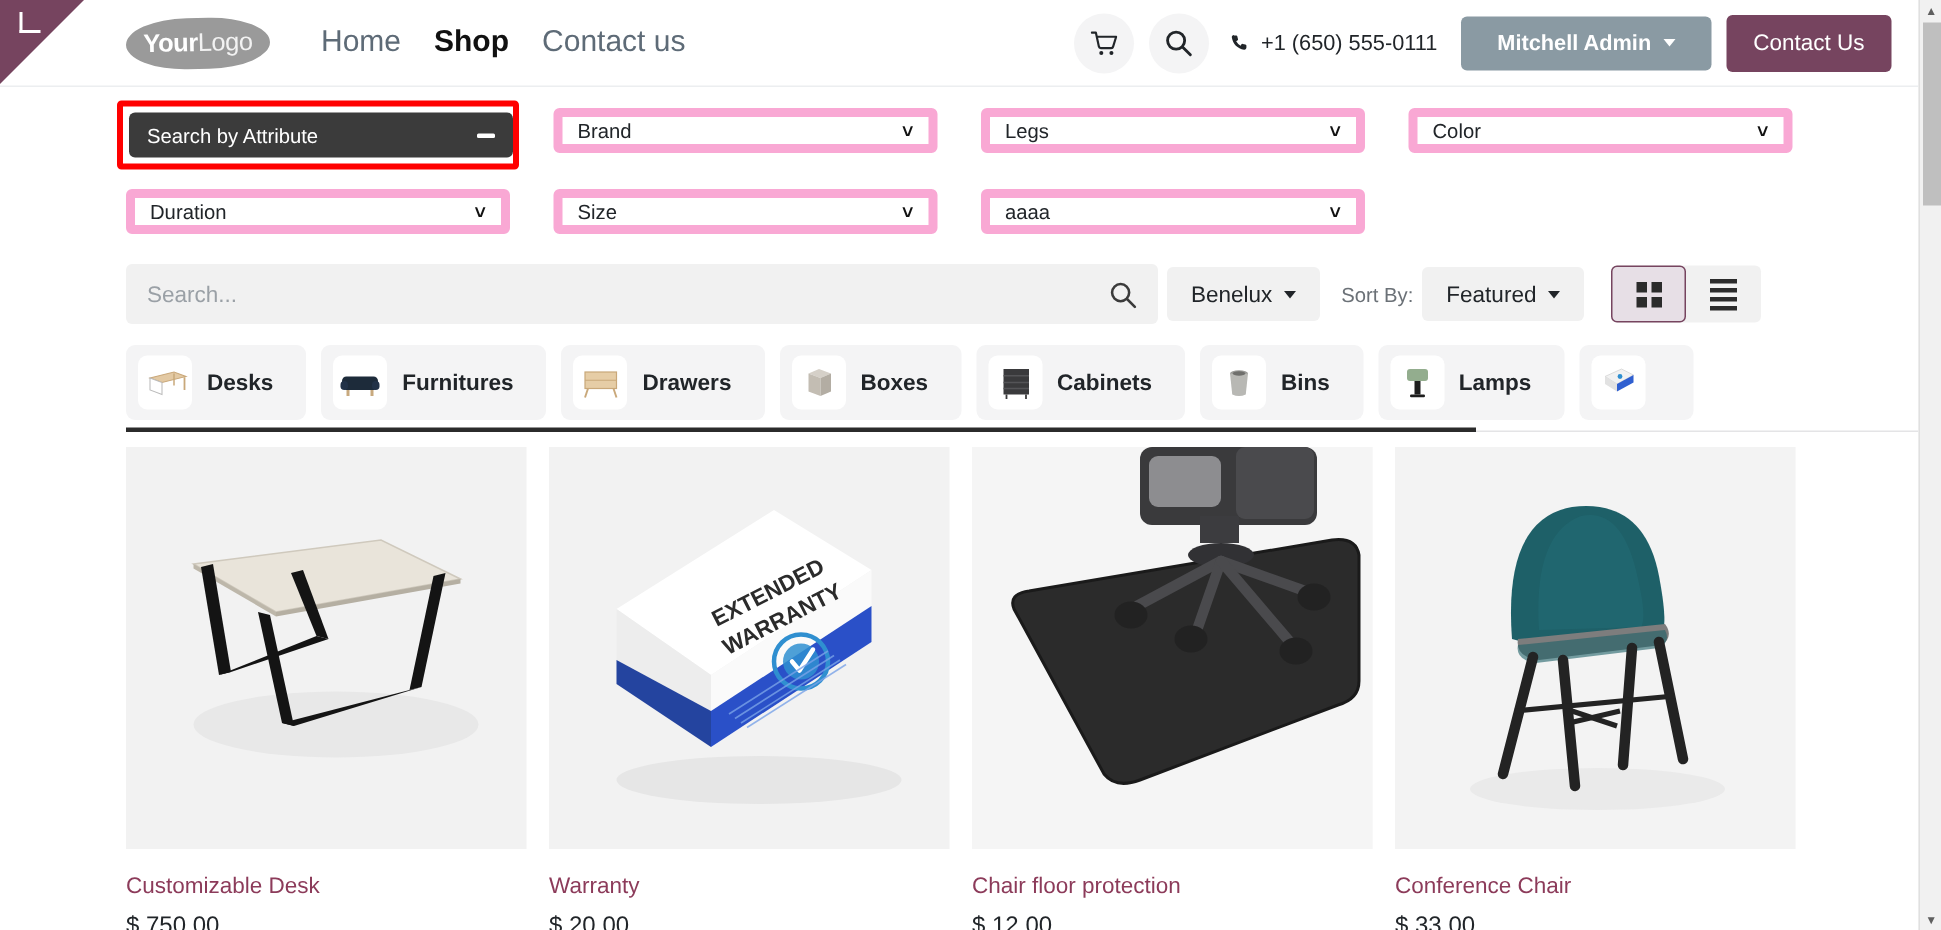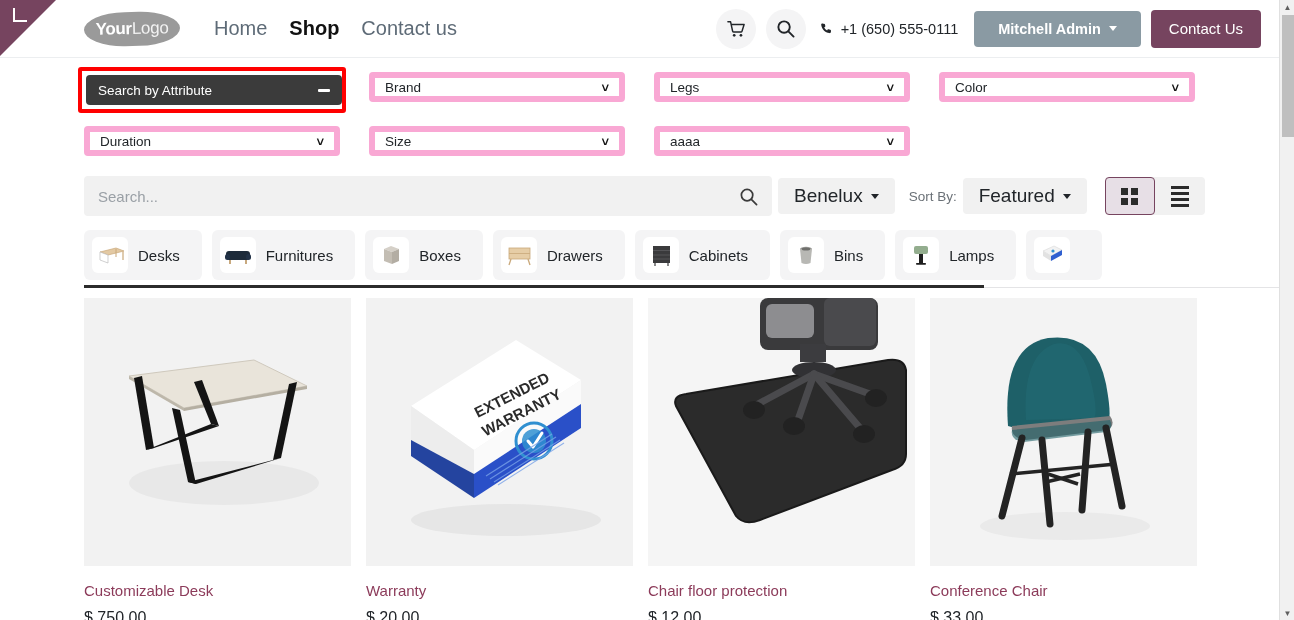--- a/index.html
+++ b/index.html
@@ -231,21 +231,21 @@
   .search-field input::placeholder { color: #9aa0a6; }
   .pill-btn {
     height: 36px;
     background: #f1f1f1;
     border: none;
     border-radius: 4px;
     display: flex;
     align-items: center;
     gap: 8px;
     padding: 0 16px;
-    font-size: 19px;
+    font-size: 15px;
     font-family: inherit;
     color: #212529;
     cursor: pointer;
     white-space: nowrap;
   }
   .sortby-label {
     font-size: 13.5px;
     color: #6b7177;
     margin-left: 8px;
     white-space: nowrap;
@@ -278,20 +278,21 @@
   }
   .grid-glyph i { background: #2b2b2b; display: block; }
   .list-glyph { width: 18px; display: flex; flex-direction: column; gap: 3px; }
   .list-glyph i { height: 3px; background: #2b2b2b; display: block; }
 
   
   .chips-wrap {
     position: relative;
     padding: 14px 0 0 84px;
     height: 72px;
+    font-weight: bold;
   }
   .chips {
     display: flex;
     gap: 10px;
     align-items: center;
   }
   .chip {
     height: 50px;
     background: #f4f4f5;
     border-radius: 6px;
@@ -561,38 +562,38 @@
               <rect x="7" y="19" width="2" height="4" fill="#c8a97e"></rect>
               <rect x="23" y="19" width="2" height="4" fill="#c8a97e"></rect>
             </svg>
           </span>
           <span class="chip-label">Furnitures</span>
         </div>
 
         <div class="chip">
           <span class="chip-thumb">
             <svg width="32" height="28" viewBox="0 0 32 28">
-              <polygon points="9,8 16,5 24,8 17,11" fill="#d5d0c8"></polygon>
-              <polygon points="9,8 17,11 17,23 9,20" fill="#c3bdb3"></polygon>
-              <polygon points="17,11 24,8 24,20 17,23" fill="#b3ada3"></polygon>
-            </svg>
-          </span>
-          <span class="chip-label">Boxes</span>
-        </div>
-
-        <div class="chip">
-          <span class="chip-thumb">
-            <svg width="32" height="28" viewBox="0 0 32 28">
               <rect x="6" y="7" width="21" height="11" fill="#e6cda6" stroke="#c9a87a" stroke-width=".8"></rect>
               <line x1="6" y1="12.5" x2="27" y2="12.5" stroke="#c9a87a" stroke-width=".8"></line>
               <line x1="8" y1="18" x2="6" y2="24" stroke="#c9a87a" stroke-width="1.3"></line>
               <line x1="25" y1="18" x2="27" y2="24" stroke="#c9a87a" stroke-width="1.3"></line>
             </svg>
           </span>
           <span class="chip-label">Drawers</span>
+        </div>
+
+        <div class="chip">
+          <span class="chip-thumb">
+            <svg width="32" height="28" viewBox="0 0 32 28">
+              <polygon points="9,8 16,5 24,8 17,11" fill="#d5d0c8"></polygon>
+              <polygon points="9,8 17,11 17,23 9,20" fill="#c3bdb3"></polygon>
+              <polygon points="17,11 24,8 24,20 17,23" fill="#b3ada3"></polygon>
+            </svg>
+          </span>
+          <span class="chip-label">Boxes</span>
         </div>
 
         <div class="chip">
           <span class="chip-thumb">
             <svg width="32" height="28" viewBox="0 0 32 28">
               <rect x="8" y="5" width="17" height="17" fill="#3a3a3c"></rect>
               <line x1="8" y1="9.5" x2="25" y2="9.5" stroke="#545457" stroke-width="1"></line>
               <line x1="8" y1="14" x2="25" y2="14" stroke="#545457" stroke-width="1"></line>
               <line x1="8" y1="18" x2="25" y2="18" stroke="#545457" stroke-width="1"></line>
               <line x1="10" y1="22" x2="10" y2="25" stroke="#3a3a3c" stroke-width="1.2"></line>

